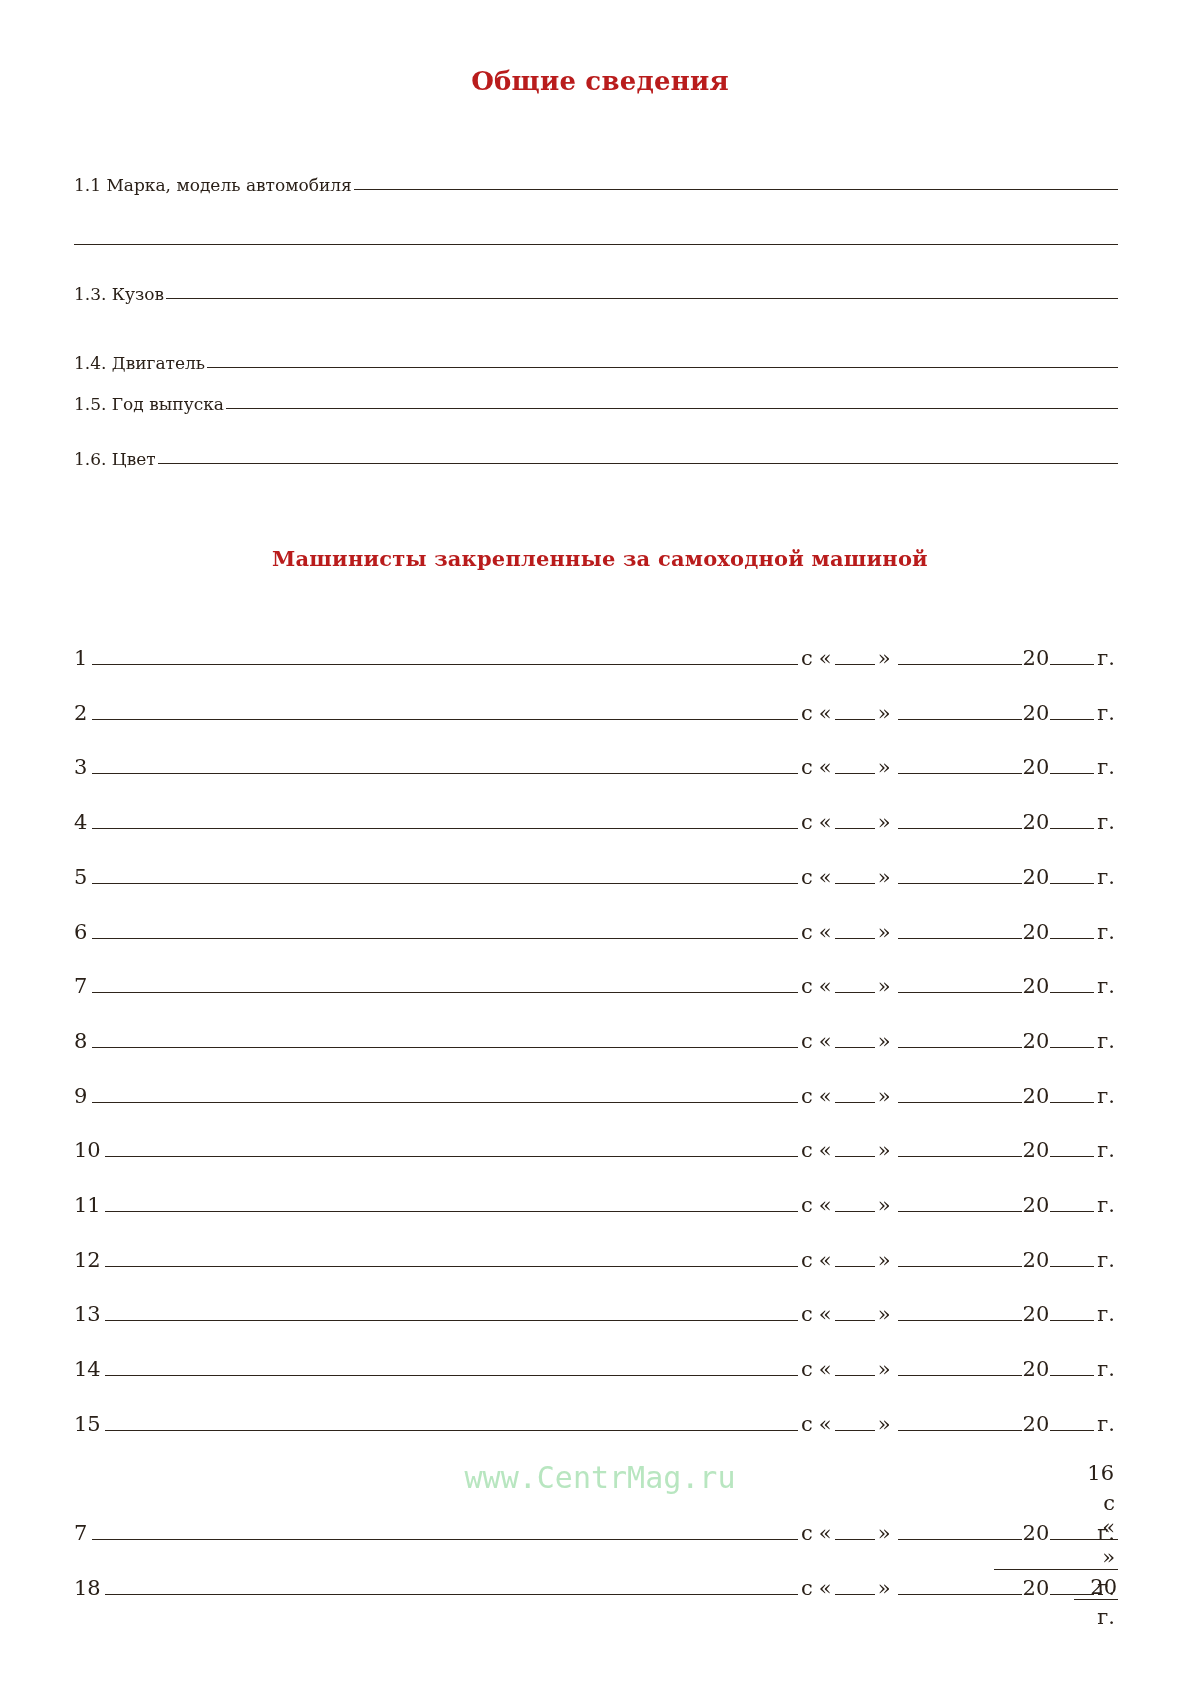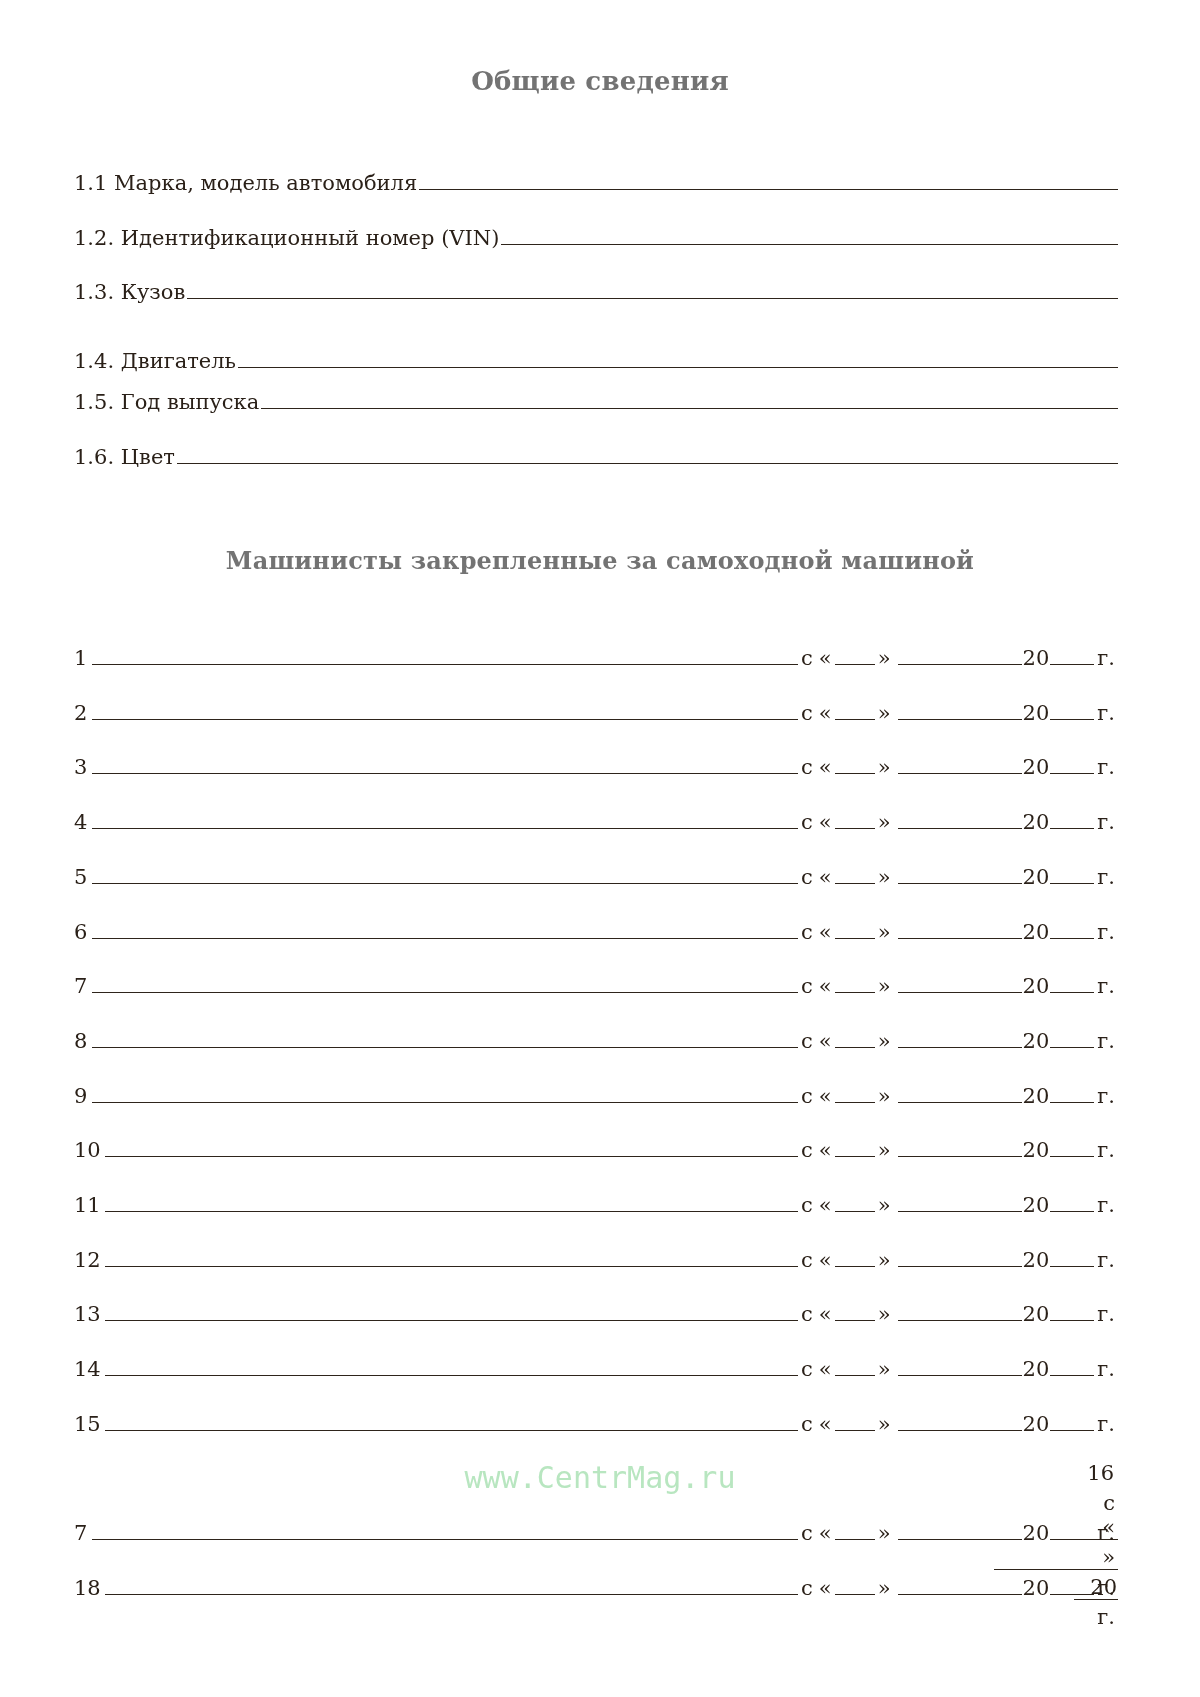--- a/index.html
+++ b/index.html
@@ -1,23 +1,23 @@
 <!DOCTYPE html>
 <html><head>
 <meta charset="utf-8">
 <style>
   html, body { margin: 0; padding: 0; background: #ffffff; }
   body { width: 1200px; height: 1697px; position: relative; overflow: hidden;
          font-family: "DejaVu Serif", "Liberation Serif", serif; color: #2a2018; }
   .title { position: absolute; left: 0; width: 1200px; text-align: center;
-           font-weight: bold; font-size: 26px; letter-spacing: 0.2px; color: #737373; }
+           font-weight: bold; font-size: 26px; letter-spacing: 0.2px; color: #b91c1c; }
   #title1 { top: 66px; }
-  #title2 { top: 546px; font-size: 24px; }
+  #title2 { top: 546px; font-size: 21px; }
   .field { position: absolute; left: 74px; width: 1044px; height: 30px;
-           display: flex; align-items: flex-end; font-size: 21px; }
+           display: flex; align-items: flex-end; font-size: 17px; }
   .field .lbl { white-space: nowrap; padding-right: 2px; }
   .field .line { flex: 1; border-bottom: 1.6px solid #2e241b; margin-bottom: 5px; height: 1px; }
   .row { position: absolute; left: 74px; width: 1044px; height: 30px;
          display: flex; align-items: flex-end; font-size: 21px; }
   .row .num { white-space: nowrap; padding-right: 4px; min-width: 14px; }
   .row .name-line { flex: 1; border-bottom: 1.6px solid #2e241b; margin-bottom: 5px; }
   .row .txt { white-space: nowrap; padding: 0 3px; }
   .row .day-line { width: 40px; border-bottom: 1.6px solid #2e241b; margin-bottom: 5px; }
   .row .month-line { width: 124px; border-bottom: 1.6px solid #2e241b; margin-bottom: 5px; margin-left: 4px; }
   .row .year-line { width: 44px; border-bottom: 1.6px solid #2e241b; margin-bottom: 5px; }
@@ -30,21 +30,20 @@
 <body>
 
 <div id="title1" class="title">Общие сведения</div>
 
 <div id="fields">
     <div class="field" style="top: 165px;">
       <span class="lbl">1.1 Марка, модель автомобиля</span>
       <span class="line"></span>
     </div>
     <div class="field" style="top: 220px;">
-      <span class="lbl">1.2. Идентификационный номер (VIN)</span>
       <span class="line"></span>
     </div>
     <div class="field" style="top: 274px;">
       <span class="lbl">1.3. Кузов</span>
       <span class="line"></span>
     </div>
     <div class="field" style="top: 343px;">
       <span class="lbl">1.4. Двигатель</span>
       <span class="line"></span>
     </div>

